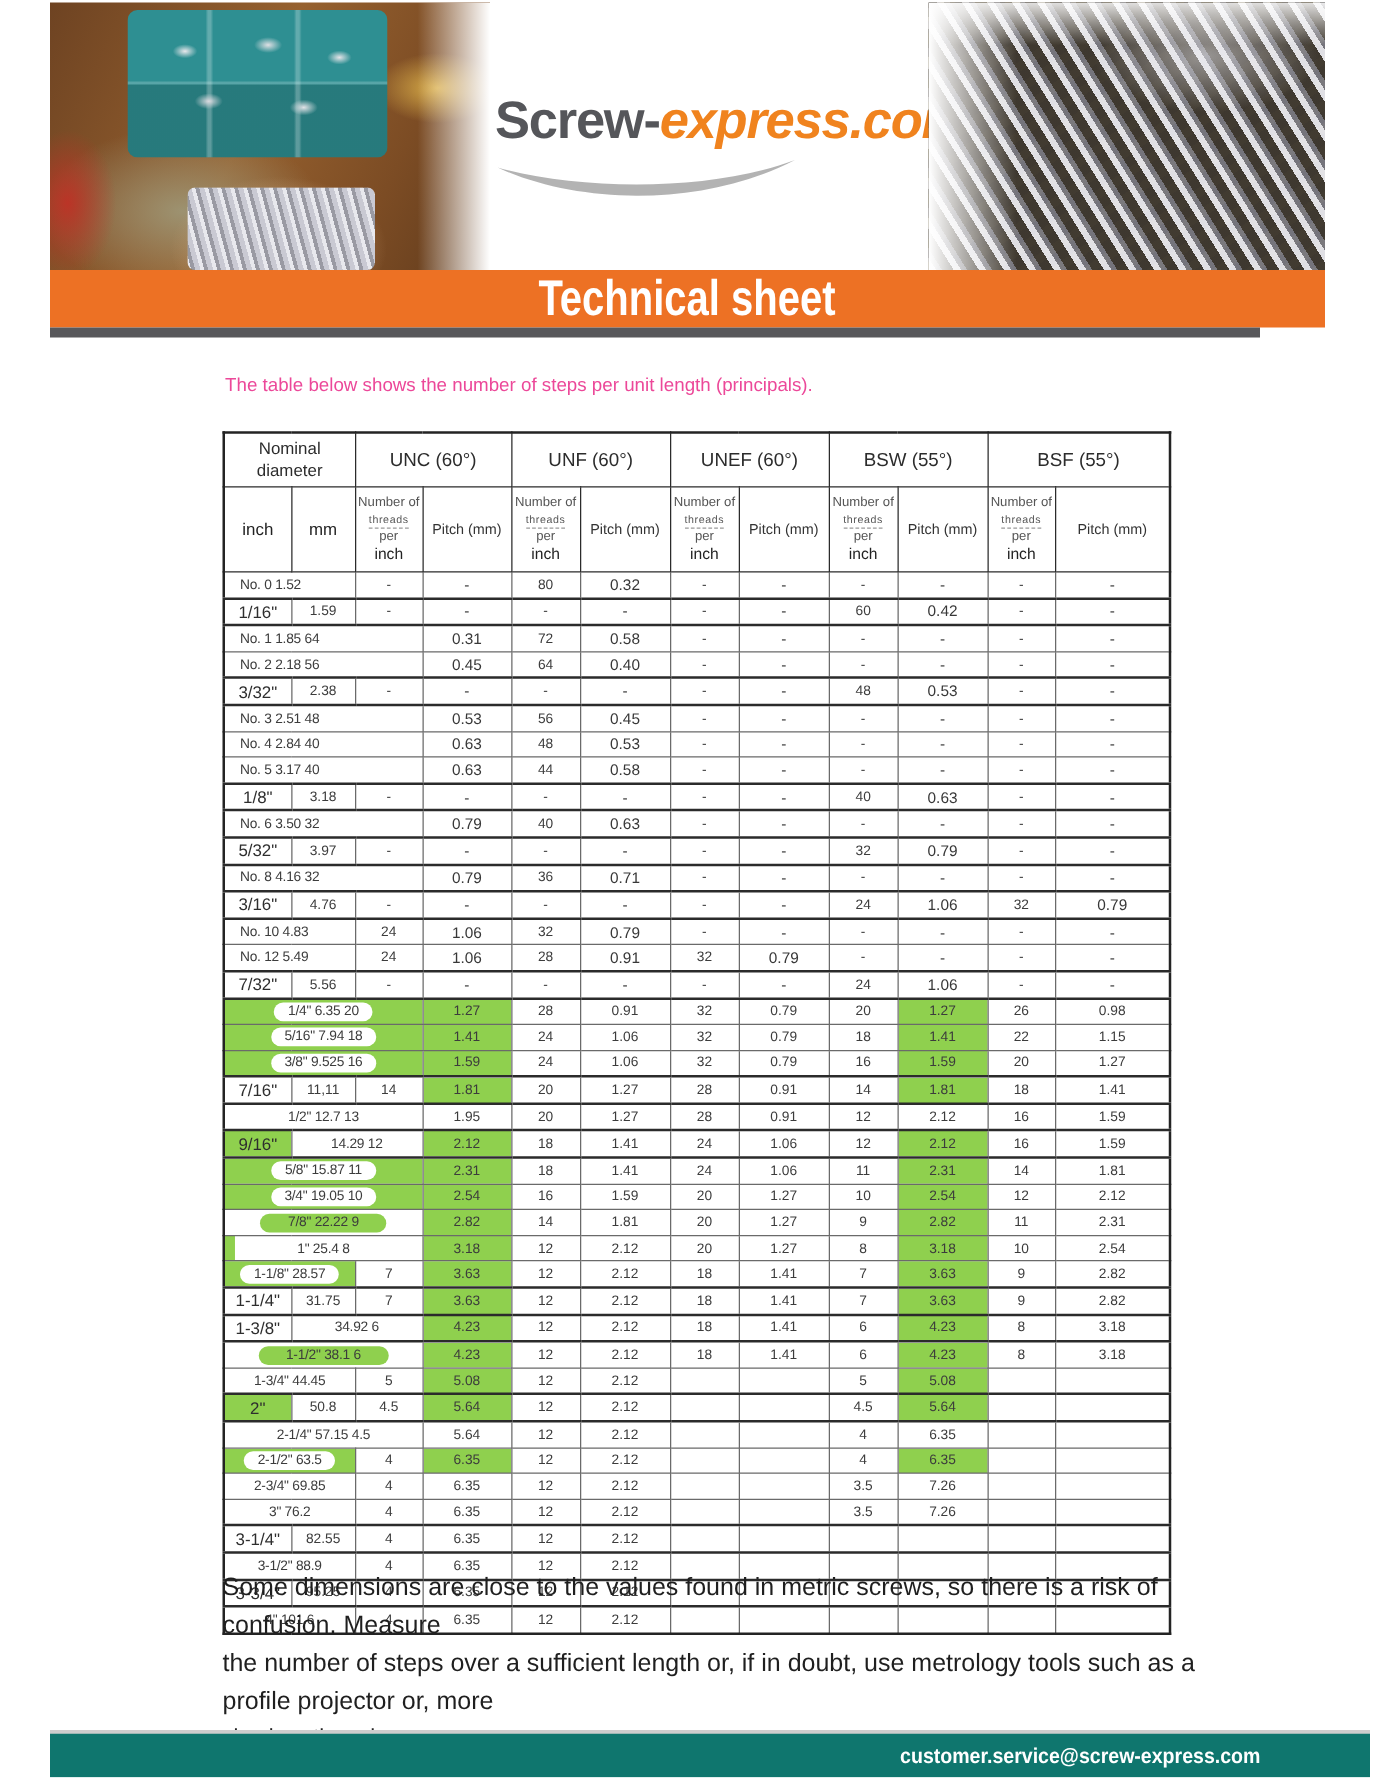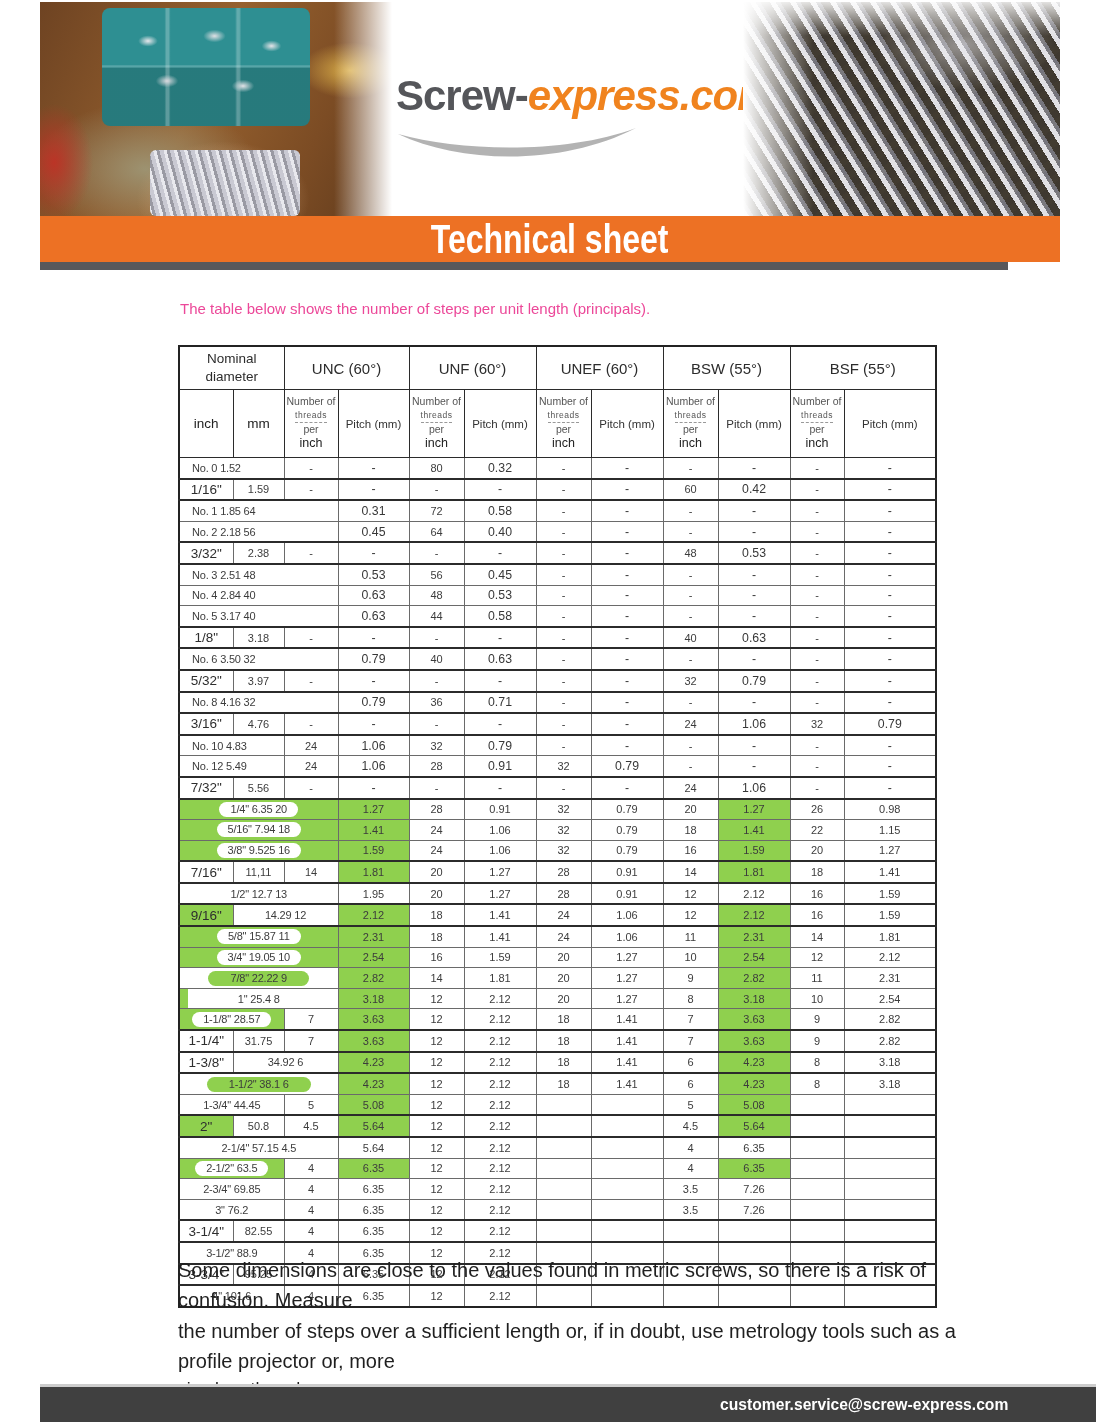--- a/index.html
+++ b/index.html
@@ -89,21 +89,21 @@
   td.sliver{background:linear-gradient(90deg,#8fd04e 0 8px,#fff 8px);}
   .pillw{display:inline-block;background:#fff;border-radius:8px;padding:1px 11px;line-height:13px;}
   .pillg{display:inline-block;background:#8fd04e;border-radius:8px;padding:1px 22px;line-height:13px;}
 
   
   .note{position:absolute;left:178px;top:1255px;width:780px;color:#1f1f1f;}
   .note .n1,.note .n2{font-size:20px;line-height:1.52;}
   .note .n3{font-size:17.5px;margin-top:2px;}
 
   
-  .footer{position:absolute;left:40px;top:1384px;width:1056px;height:38px;background:#404040;
+  .footer{position:absolute;left:40px;top:1384px;width:1056px;height:38px;background:#0f766e;
           border-top:3px solid #cdcdcd;box-sizing:border-box;}
   .email{position:absolute;right:88px;top:0;line-height:35px;color:#fff;font-size:17px;
          font-weight:bold;transform:scaleX(.92);transform-origin:right center;}
 </style>
 </head>
 <body>
 
 <div class="page">
 
   <div class="header">

